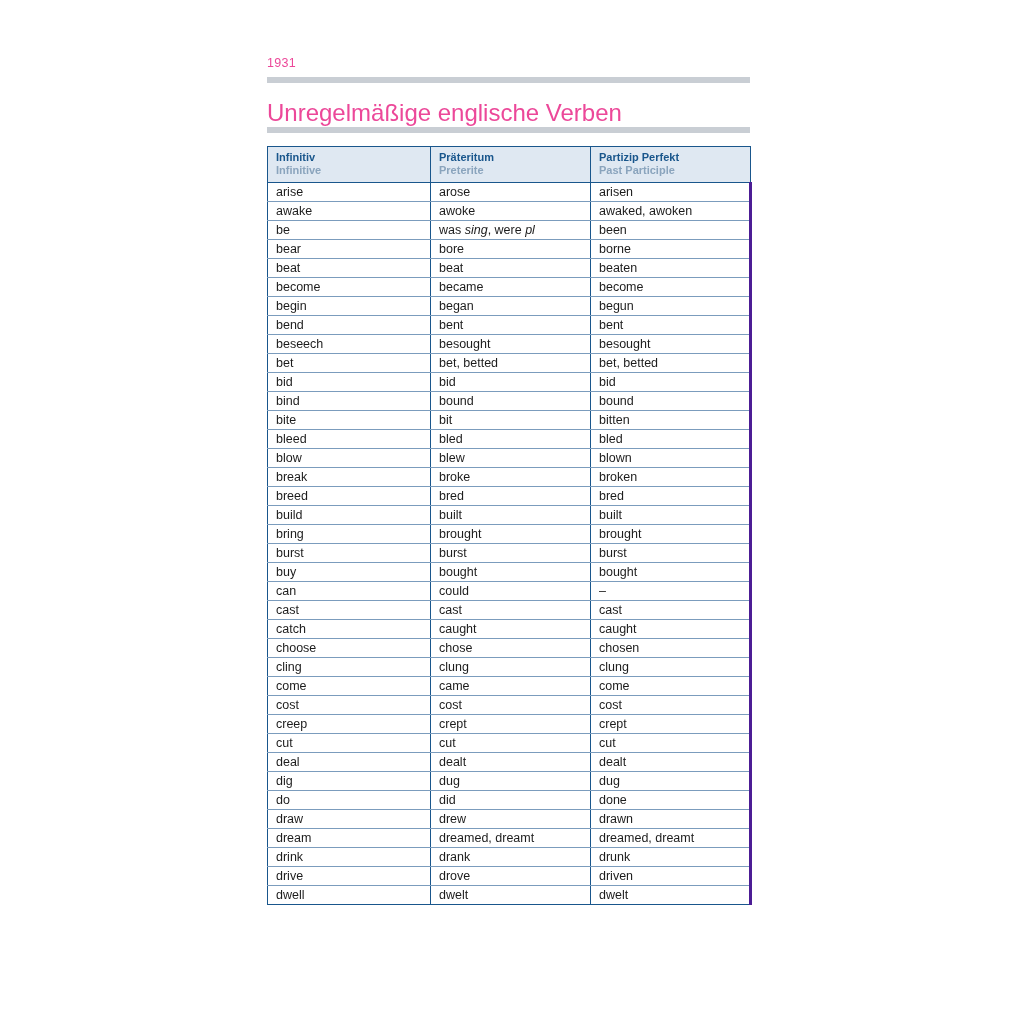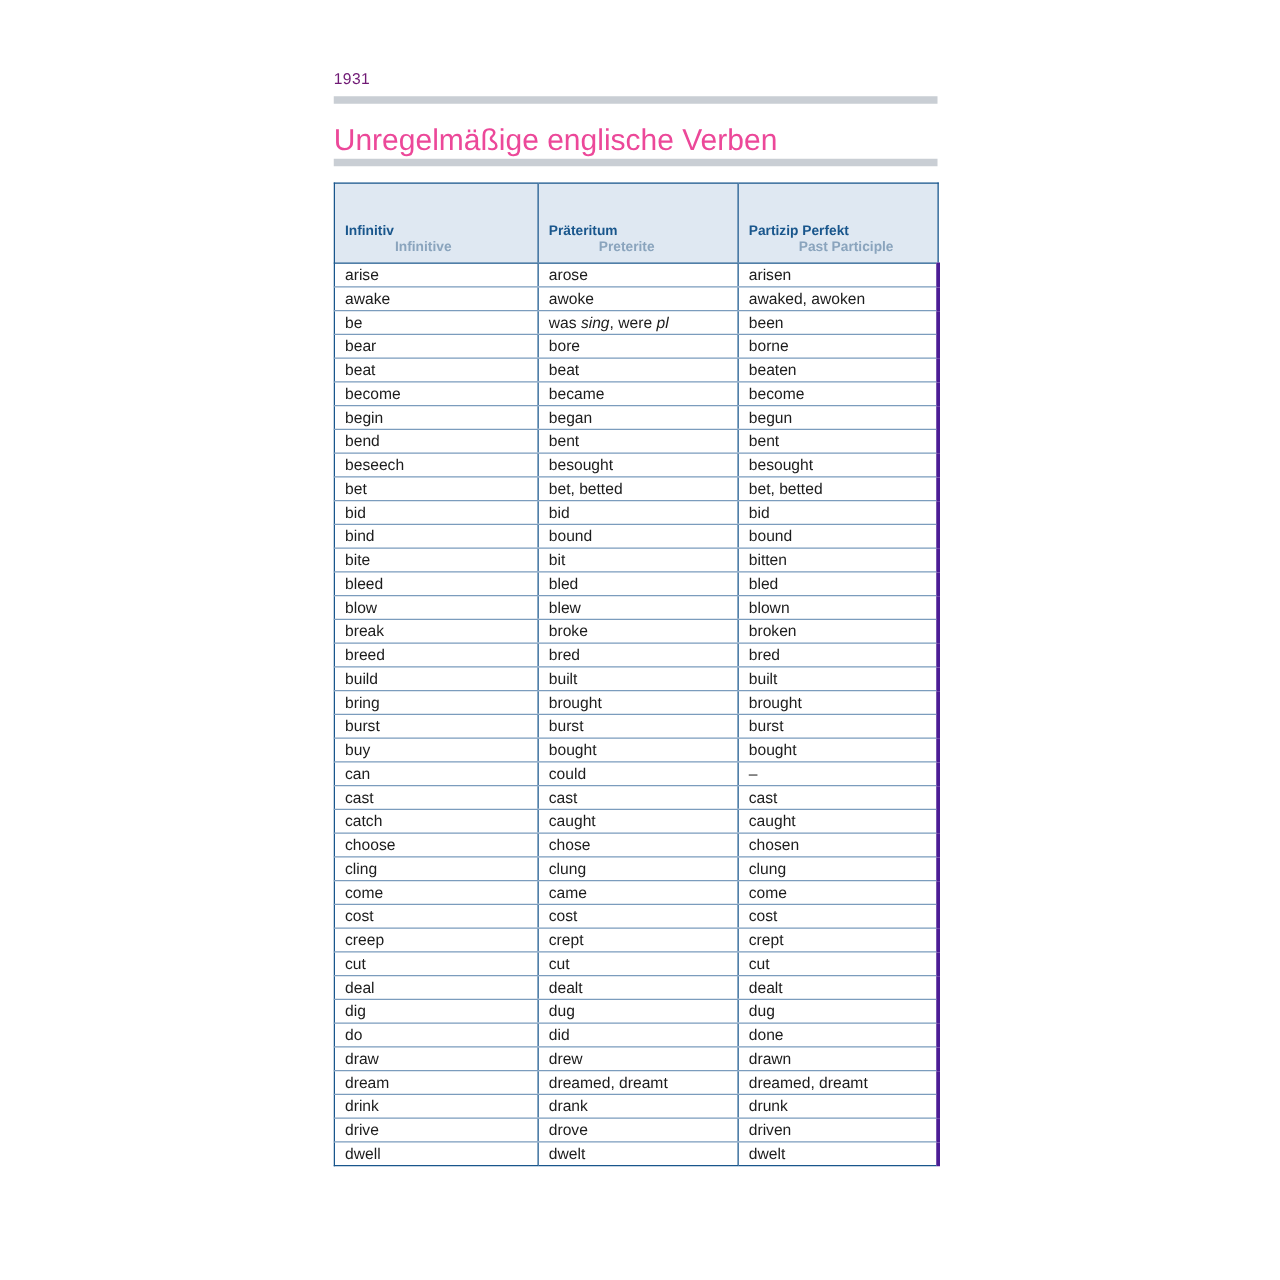--- a/index.html
+++ b/index.html
@@ -18,21 +18,21 @@
     background: #ffffff;
   }
   .content {
     position: absolute;
     left: 267px;
     top: 56px;
     width: 483px;
   }
   .page-number {
     font-size: 12.5px;
-    color: #701a75;
+    color: #ec4899;
     letter-spacing: 0.3px;
     margin: 0 0 7px 0;
   }
   .rule {
     height: 6px;
     background: #c9ced4;
   }
   .title-de {
     color: #ec4899;
     font-size: 24px;
@@ -64,28 +64,26 @@
     border-top: 1px solid #19568c;
     border-bottom: 1px solid #19568c;
     border-left: 1px solid #19568c;
   }
   table.verb-table thead th:last-child { border-right: 1px solid #19568c; }
   .hdr-de {
     color: #19568c;
     font-size: 11px;
     font-weight: bold;
     line-height: 13px;
-    margin-top: 28px;
   }
   .hdr-en {
     color: #8aa4bd;
     font-size: 11px;
     font-weight: bold;
     line-height: 13px;
-    margin-left: 40px;
   }
   table.verb-table tbody td {
     font-size: 12.5px;
     color: #1c1c1c;
     line-height: 14px;
     height: 19px;
     padding: 2px 8px;
     vertical-align: middle;
     border-left: 1px solid #19568c;
     border-bottom: 1px solid #7b9cbd;

